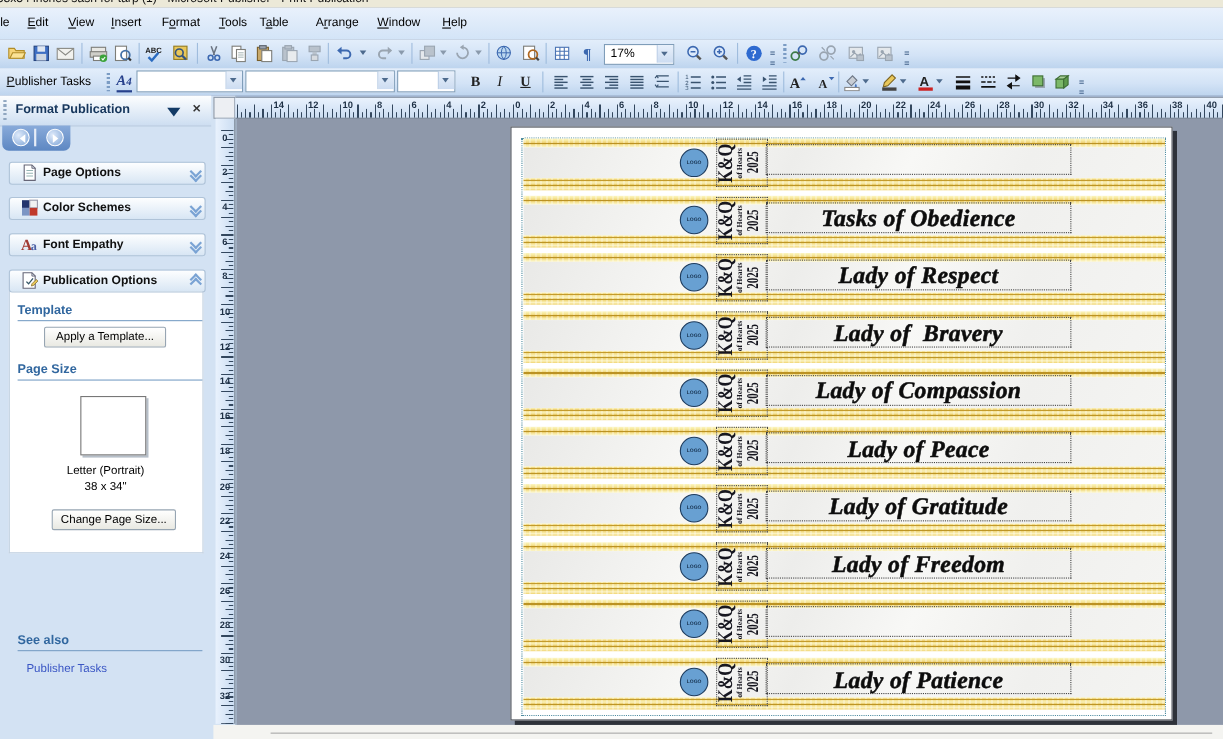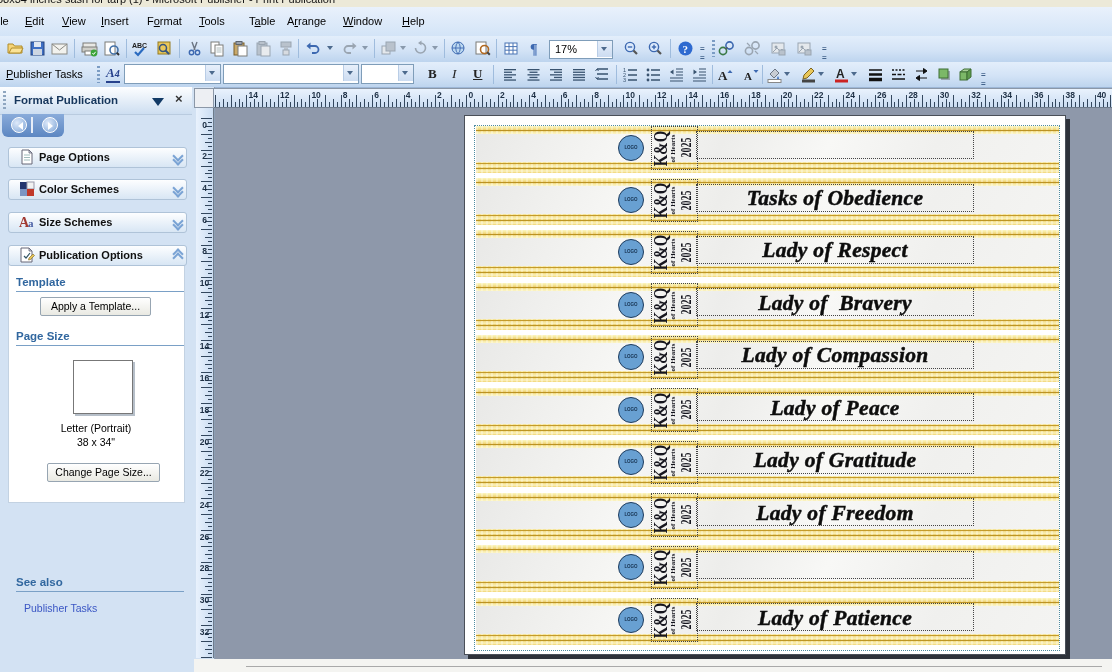--- a/index.html
+++ b/index.html
@@ -101,21 +101,21 @@
 <div class="abs" id="titlebar">
     <span>38x34 inches sash for tarp (1) - Microsoft Publisher - Print Publication</span>
   </div>
 <div class="abs" id="menubar">
 <span style="left:-9px">File</span>
 <span style="left:25px"><u>E</u>dit</span>
 <span style="left:62px"><u>V</u>iew</span>
 <span style="left:101px"><u>I</u>nsert</span>
 <span style="left:147px">F<u>o</u>rmat</span>
 <span style="left:199px"><u>T</u>ools</span>
-<span style="left:249px">T<u>a</u>ble</span>
+<span style="left:236px">T<u>a</u>ble</span>
 <span style="left:287px">A<u>r</u>range</span>
 <span style="left:343px"><u>W</u>indow</span>
 <span style="left:402px"><u>H</u>elp</span>
 </div>
 <div class="abs tbar" id="tbar1">
 <span class="ic" style="left:6px;top:3px">
       <svg width="17" height="17" viewBox="0 0 17 17">
         <path d="M1 13 V4 h5 l1.5 2 H15 v7 z" fill="#f7d578" stroke="#b08c28" stroke-width="1"></path>
         <path d="M2 13 l2.5-5 H16 l-2.5 5 z" fill="#fbe396" stroke="#b08c28" stroke-width="1"></path>
       </svg>
@@ -510,21 +510,21 @@
       <span class="chev">
         <b></b>
         <i></i>
       </span>
     </div>
   <div class="secbar" style="top:125px">
       <span class="sic"><svg width="16" height="16" viewBox="0 0 16 16">
           <text x="0" y="13" font-family="Liberation Serif" font-weight="bold" font-size="14" fill="#a23b34">A</text>
           <text x="9" y="13" font-family="Liberation Serif" font-weight="bold" font-size="11" fill="#4a5fa5">a</text>
         </svg></span>
-      <span class="t">Size Schemes</span>
+      <span class="t">Font Empathy</span>
       <span class="chev">
         <b></b>
         <i></i>
       </span>
     </div>
   <div class="abs" id="panewhite"></div>
   <div class="secbar" style="top:158px">
       <span class="sic"><svg width="16" height="16" viewBox="0 0 16 16">
           <path d="M2 1 h8 l3 3 v11 H2z" fill="#fff" stroke="#667" stroke-width="1"></path>
           <path d="M10 1 l3 3 h-3z" fill="#cdd5e0" stroke="#667" stroke-width="0.8"></path>

